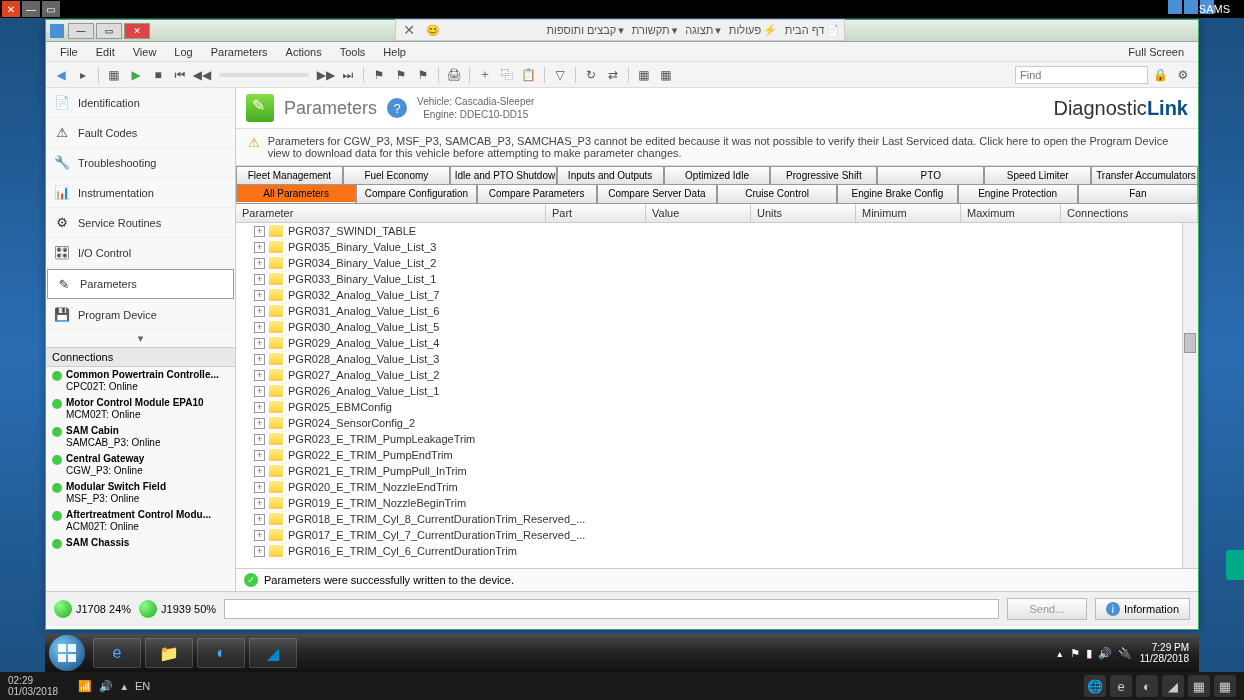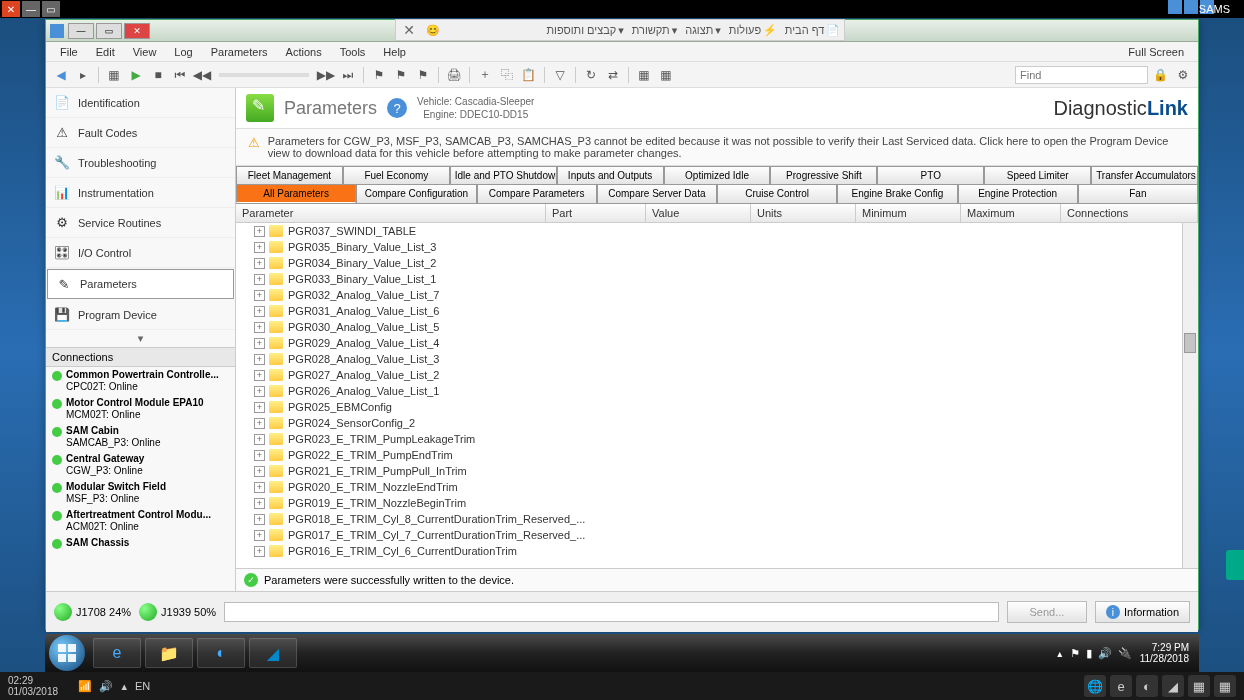--- a/index.html
+++ b/index.html
@@ -83,21 +83,21 @@
 .grid-body { flex:1; overflow-y:auto; background:#fff; position:relative; }
 .row { display:flex; align-items:center; padding:1px 0 1px 18px; font-size:11px; color:#333; height:16px; }
 .row .expander { width:11px; height:11px; border:1px solid #999; display:flex; align-items:center; justify-content:center; font-size:9px; margin-right:4px; color:#666; line-height:1; }
 .row .folder { width:14px; height:12px; background:linear-gradient(#fe8,#fc4); border-radius:1px; margin-right:5px; }
 .grid-scroll { position:absolute; right:0; top:0; bottom:0; width:16px; background:#f0f0f0; border-left:1px solid #ccc; }
 .grid-thumb { position:absolute; right:2px; top:110px; width:12px; height:20px; background:#c4c4c4; border:1px solid #999; }
 
 .status { display:flex; align-items:center; padding:4px 8px; gap:6px; font-size:11px; border-top:1px solid #ccc; background:#fafafa; }
 .status-icon { width:14px; height:14px; border-radius:50%; background:#4c4; color:#fff; display:flex; align-items:center; justify-content:center; font-size:9px; }
 
-.bottom-bar { height:41px; display:flex; align-items:center; padding:0 8px; gap:8px; background:#f0f0f0; border-top:1px solid #ccc; }
+.bottom-bar { height:35px; display:flex; align-items:center; padding:0 8px; gap:8px; background:#f0f0f0; border-top:1px solid #ccc; }
 .proto { display:flex; align-items:center; gap:4px; font-size:11px; }
 .proto-dot { width:18px; height:18px; border-radius:50%; background:radial-gradient(circle at 30% 30%,#8f8,#2a2); }
 .cmd-input { flex:1; height:20px; border:1px solid #bbb; background:#fff; }
 .send-btn { width:80px; height:22px; border:1px solid #bbb; background:linear-gradient(#fefefe,#e4e4e4); font-size:11px; color:#999; }
 .info-btn { height:22px; padding:0 10px; border:1px solid #bbb; background:linear-gradient(#fefefe,#e4e4e4); font-size:11px; display:flex; align-items:center; gap:4px; }
 .info-i { width:14px; height:14px; border-radius:50%; background:#4a90d9; color:#fff; display:flex; align-items:center; justify-content:center; font-size:10px; }
 
 .win-taskbar { position:absolute; bottom:28px; left:45px; right:45px; height:38px; background:linear-gradient(180deg,#4a4a4a 0%,#222 50%,#111 100%); display:flex; align-items:center; padding:0 4px; }
 .start-orb { width:36px; height:36px; border-radius:50%; background:radial-gradient(circle at 35% 35%,#7cf,#147); display:flex; align-items:center; justify-content:center; margin-right:6px; }
 .start-orb::after { content:""; width:18px; height:18px; background:#fff; clip-path:polygon(0 0,45% 0,45% 45%,0 45%,0 55%,45% 55%,45% 100%,55% 100%,55% 55%,100% 55%,100% 45%,55% 45%,55% 0,100% 0,100% 100%,0 100%); opacity:.9; }

